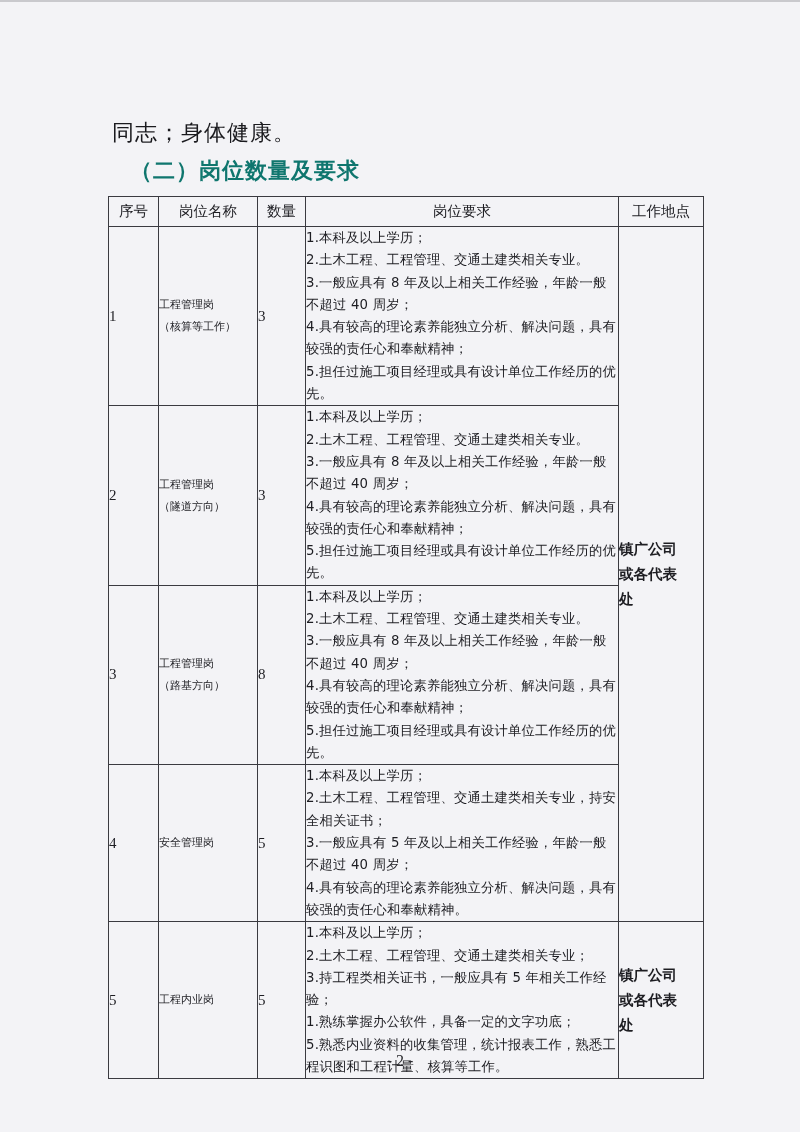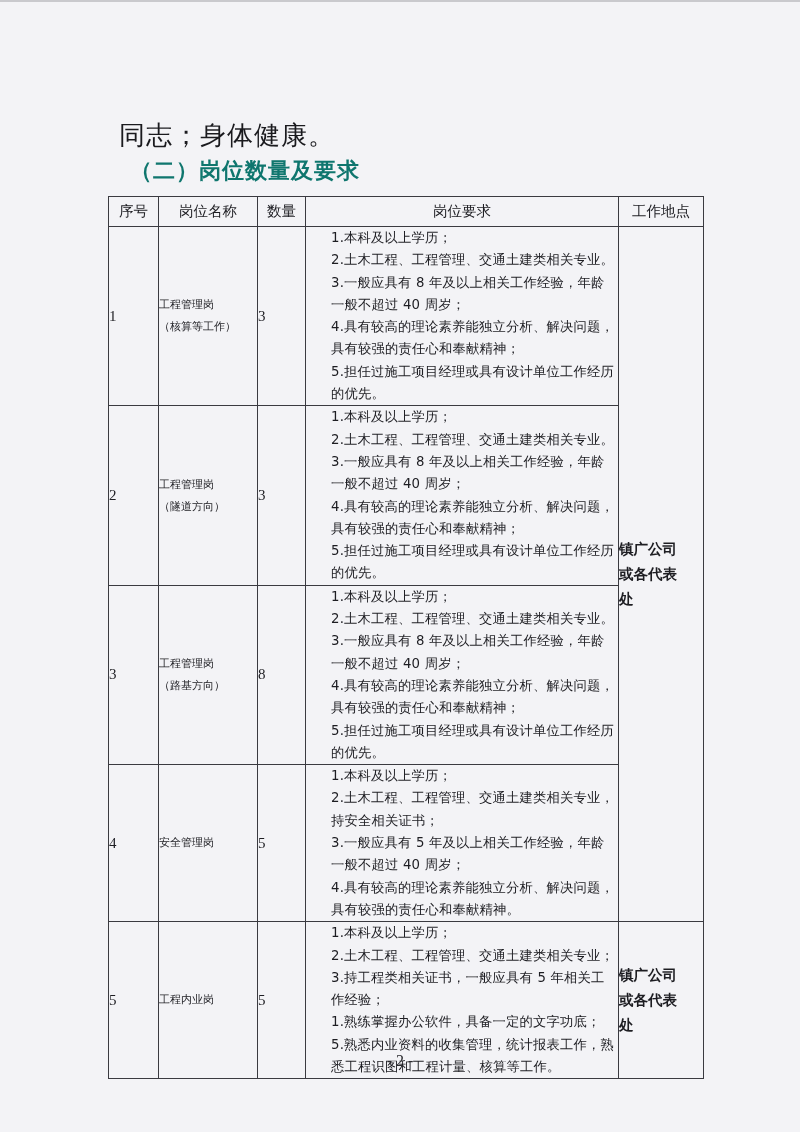--- a/index.html
+++ b/index.html
@@ -16,23 +16,23 @@
     color: #1d1d22;
   }
   .page-edge {
     position: absolute;
     left: 0; top: 0; right: 0;
     height: 2px;
     background: #c9c9cd;
   }
   .intro-line {
     position: absolute;
-    left: 119px;
+    left: 112px;
     top: 118px;
-    font-size: 26px;
+    font-size: 22px;
     letter-spacing: 1px;
     font-family: "DejaVu Sans", "Liberation Sans", sans-serif;
     color: #1a1a1e;
   }
   .section-title {
     position: absolute;
     left: 130px;
     top: 156px;
     font-size: 22px;
     font-weight: bold;
@@ -71,21 +71,20 @@
   }
   td.req {
     text-align: left;
     padding: 2px 4px 2px 5px;
     line-height: 22.3px;
     font-size: 13.3px;
     letter-spacing: 0.2px;
   }
   td.req div {
     white-space: normal;
-    margin-left: 25px;
   }
   td.loc {
     font-size: 14.5px;
     line-height: 25px;
     padding: 0 6px;
     font-weight: bold;
   }
   .page-number {
     position: absolute;
     left: 0;

